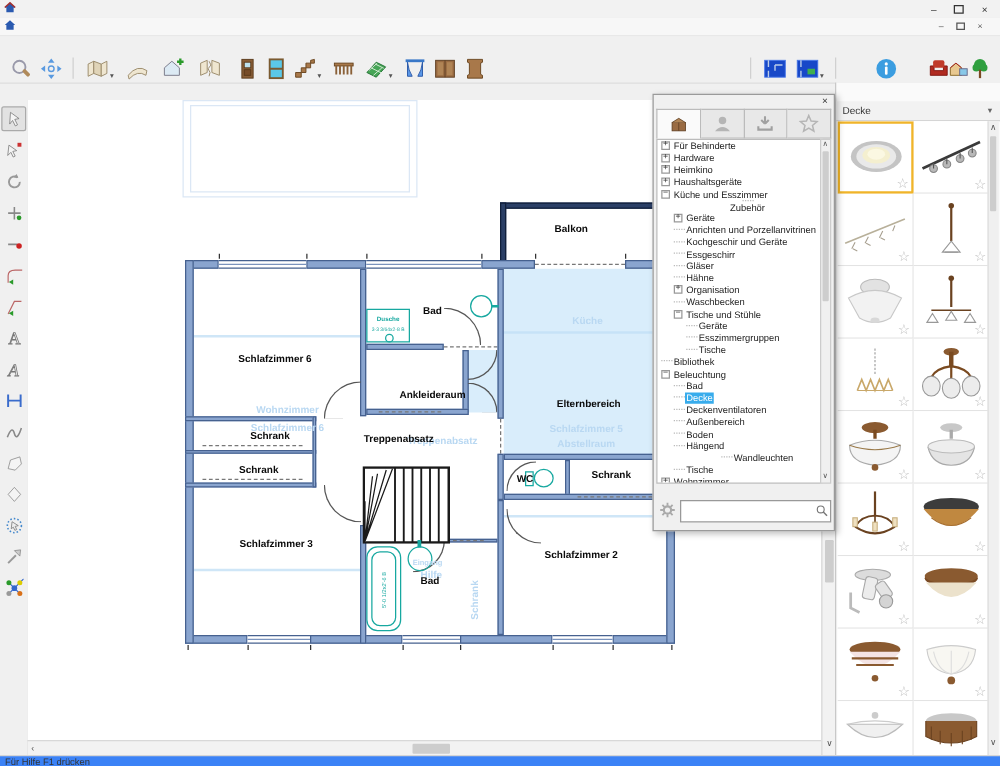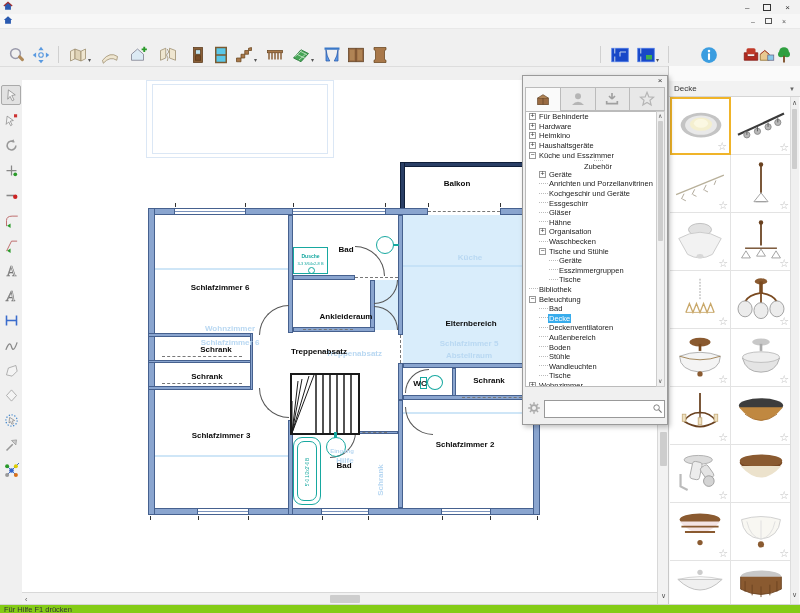--- a/index.html
+++ b/index.html
@@ -64,21 +64,21 @@
   
   #sidebar{left:668px;top:66px;width:132px;height:538px;background:#fafafa;border-left:1px solid #c8c8c8;box-sizing:border-box;z-index:2;}
   .side-sel{position:absolute;left:0;width:131px;height:15px;background:#f2f2f2;border-bottom:1px solid #d5d5d5;display:flex;align-items:center;padding:0 5px;box-sizing:border-box;font-size:8px;color:#333;}
   .side-sel .car{margin-left:auto;color:#666;font-size:6px;}
   #grid{position:absolute;left:1px;top:31px;width:122px;height:507px;overflow:hidden;background:#fff;}
   .cell{position:absolute;width:61px;height:58px;background:#fff;border-right:1px solid #e3e3e3;border-bottom:1px solid #e3e3e3;box-sizing:border-box;display:flex;align-items:center;justify-content:center;}
   .cell.sel{border:2px solid #f0b429;}
   .star{position:absolute;right:2px;bottom:0px;font-size:11px;color:#c0c0c0;}
   #gridscroll{position:absolute;right:1px;top:31px;width:8px;height:507px;background:#f0f0f0;border-left:1px solid #ddd;}
   
-  #statusbar{left:0;top:604px;width:800px;height:9px;background:#84cc16;border-top:1px solid #d5d5d5;display:flex;align-items:center;}
+  #statusbar{left:0;top:604px;width:800px;height:9px;background:#3b82f6;border-top:1px solid #d5d5d5;display:flex;align-items:center;}
   #statusbar span{margin-left:4px;font-size:7.5px;color:#333;}
   .mini-max{display:inline-block;width:6px;height:5px;border:1px solid #333;}
 </style>
 </head>
 <body>
 
 <div id="app">
   <div id="titlebar" class="abs">
     <span style="margin-left:3px"><svg width="10" height="10" viewBox="0 0 24 24">
           <path d="M2 12l10-9 10 9h-3v9H5v-9z" fill="#2a5ab0"></path>
@@ -763,23 +763,23 @@
         <div class="trow" style="padding-left: 13px;">
           <div style="width: 9px; flex: 0 0 auto; border-top: 1px dotted rgb(187, 187, 187); height: 1px; margin-right: 0px;"></div>
           <span class="tlabel">Außenbereich</span>
         </div>
         <div class="trow" style="padding-left: 13px;">
           <div style="width: 9px; flex: 0 0 auto; border-top: 1px dotted rgb(187, 187, 187); height: 1px; margin-right: 0px;"></div>
           <span class="tlabel">Boden</span>
         </div>
         <div class="trow" style="padding-left: 13px;">
           <div style="width: 9px; flex: 0 0 auto; border-top: 1px dotted rgb(187, 187, 187); height: 1px; margin-right: 0px;"></div>
-          <span class="tlabel">Stühle</span>
-        </div>
-        <div class="trow" style="padding-left: 13px;">
+          <span class="tlabel">Hängend</span>
+        </div>
+        <div class="trow" style="padding-left: 13px; margin-left: 38px;">
           <div style="width: 9px; flex: 0 0 auto; border-top: 1px dotted rgb(187, 187, 187); height: 1px; margin-right: 0px;"></div>
           <span class="tlabel">Wandleuchten</span>
         </div>
         <div class="trow" style="padding-left: 13px;">
           <div style="width: 9px; flex: 0 0 auto; border-top: 1px dotted rgb(187, 187, 187); height: 1px; margin-right: 0px;"></div>
           <span class="tlabel">Tische</span>
         </div>
         <div class="trow" style="padding-left: 3px;">
           <div class="expbox">+</div>
           <span class="tlabel">Wohnzimmer</span>

